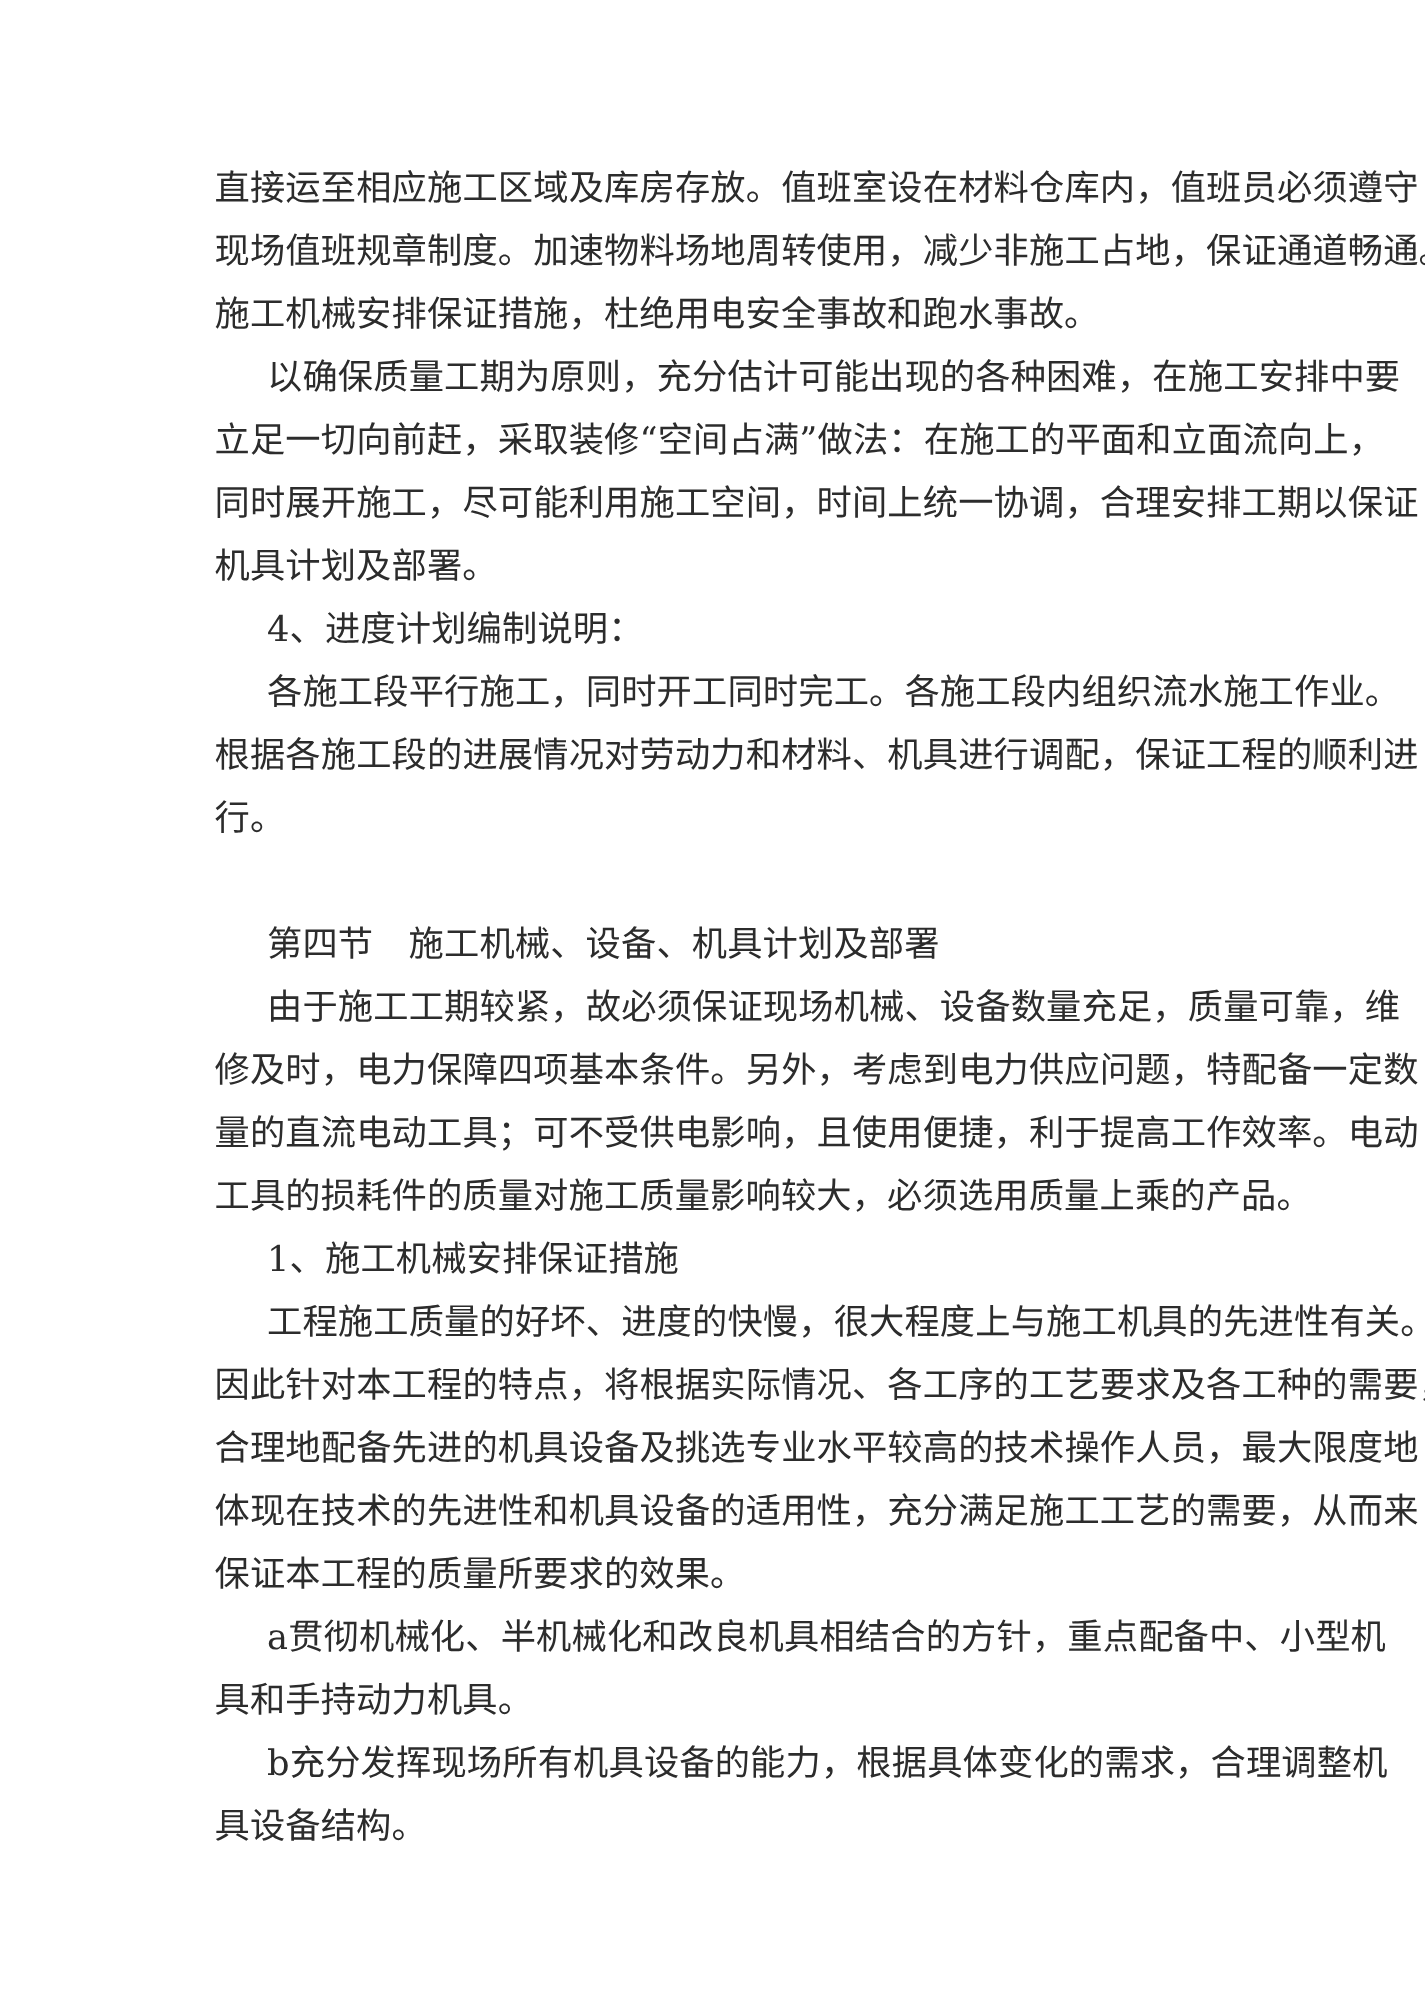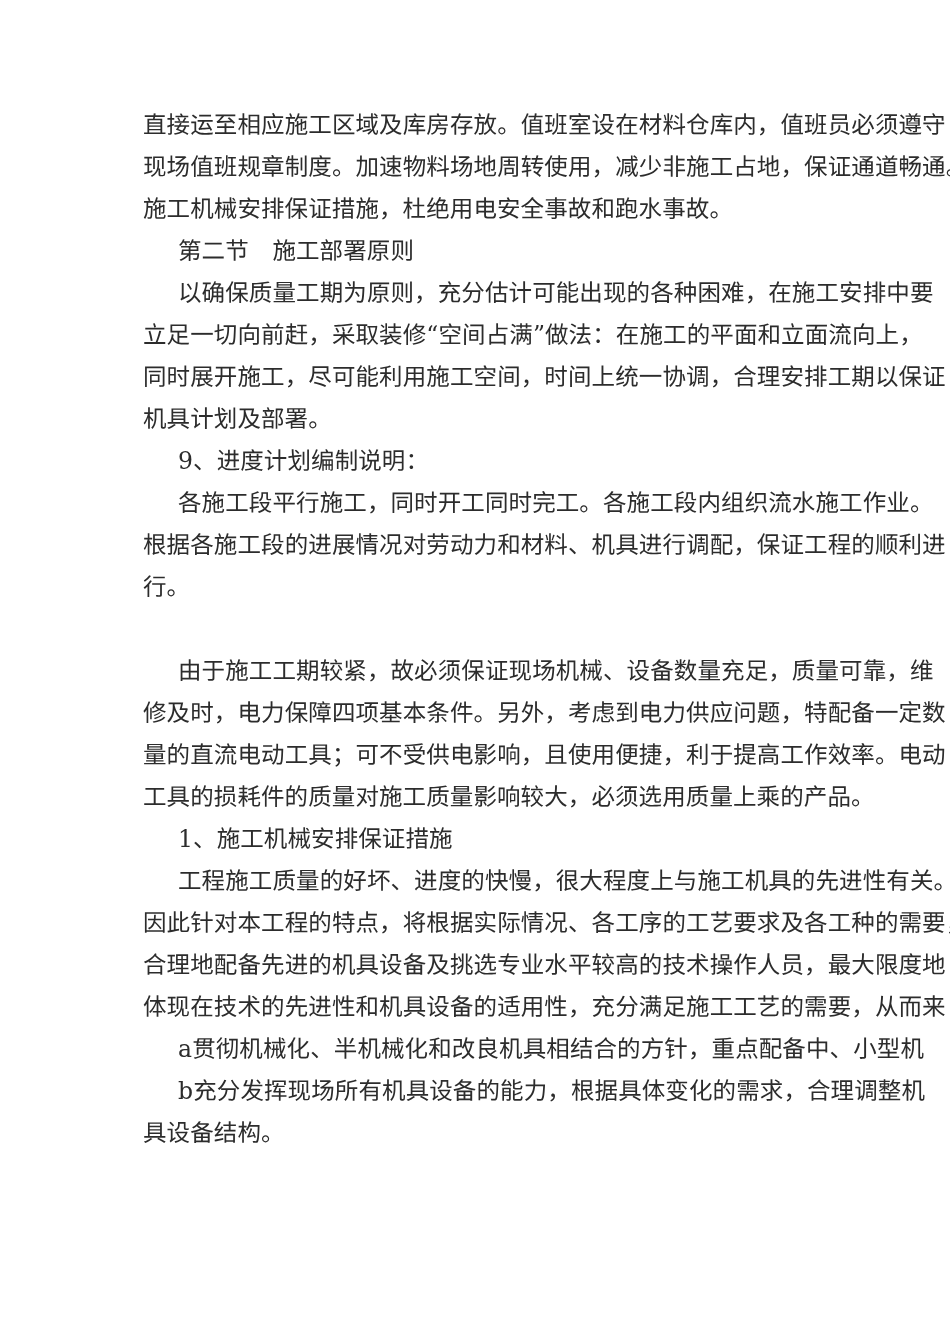--- a/index.html
+++ b/index.html
@@ -148,21 +148,20 @@
         <span>，</span>
         <span>保</span>
         <span>证</span>
         <span>通</span>
         <span>道</span>
         <span>畅</span>
         <span>通</span>
         <span>。</span>
       </div>
       <div class="doc-line flush">施工机械安排保证措施，杜绝用电安全事故和跑水事故。</div>
-      <div class="doc-line indent flush">第二节　施工部署原则</div>
       <div class="doc-line indent justify">
         <span>以</span>
         <span>确</span>
         <span>保</span>
         <span>质</span>
         <span>量</span>
         <span>工</span>
         <span>期</span>
         <span>为</span>
         <span>原</span>
@@ -256,21 +255,21 @@
         <span>理</span>
         <span>安</span>
         <span>排</span>
         <span>工</span>
         <span>期</span>
         <span>以</span>
         <span>保</span>
         <span>证</span>
       </div>
       <div class="doc-line flush">机具计划及部署。</div>
-      <div class="doc-line indent flush">9、进度计划编制说明：</div>
+      <div class="doc-line indent flush">4、进度计划编制说明：</div>
       <div class="doc-line indent justify">
         <span>各</span>
         <span>施</span>
         <span>工</span>
         <span>段</span>
         <span>平</span>
         <span>行</span>
         <span>施</span>
         <span>工</span>
         <span>，</span>
@@ -329,20 +328,21 @@
         <span>证</span>
         <span>工</span>
         <span>程</span>
         <span>的</span>
         <span>顺</span>
         <span>利</span>
         <span>进</span>
       </div>
       <div class="doc-line flush">行。</div>
       <div class="doc-line blank"></div>
+      <div class="doc-line indent flush">第四节　施工机械、设备、机具计划及部署</div>
       <div class="doc-line indent justify">
         <span>由</span>
         <span>于</span>
         <span>施</span>
         <span>工</span>
         <span>工</span>
         <span>期</span>
         <span>较</span>
         <span>紧</span>
         <span>，</span>
@@ -581,20 +581,21 @@
         <span>工</span>
         <span>艺</span>
         <span>的</span>
         <span>需</span>
         <span>要</span>
         <span>，</span>
         <span>从</span>
         <span>而</span>
         <span>来</span>
       </div>
+      <div class="doc-line flush">保证本工程的质量所要求的效果。</div>
       <div class="doc-line indent justify">
         <span>a</span>
         <span> </span>
         <span>贯</span>
         <span>彻</span>
         <span>机</span>
         <span>械</span>
         <span>化</span>
         <span>、</span>
         <span>半</span>
@@ -616,20 +617,21 @@
         <span>重</span>
         <span>点</span>
         <span>配</span>
         <span>备</span>
         <span>中</span>
         <span>、</span>
         <span>小</span>
         <span>型</span>
         <span>机</span>
       </div>
+      <div class="doc-line flush">具和手持动力机具。</div>
       <div class="doc-line indent justify">
         <span>b</span>
         <span> </span>
         <span>充</span>
         <span>分</span>
         <span>发</span>
         <span>挥</span>
         <span>现</span>
         <span>场</span>
         <span>所</span>

